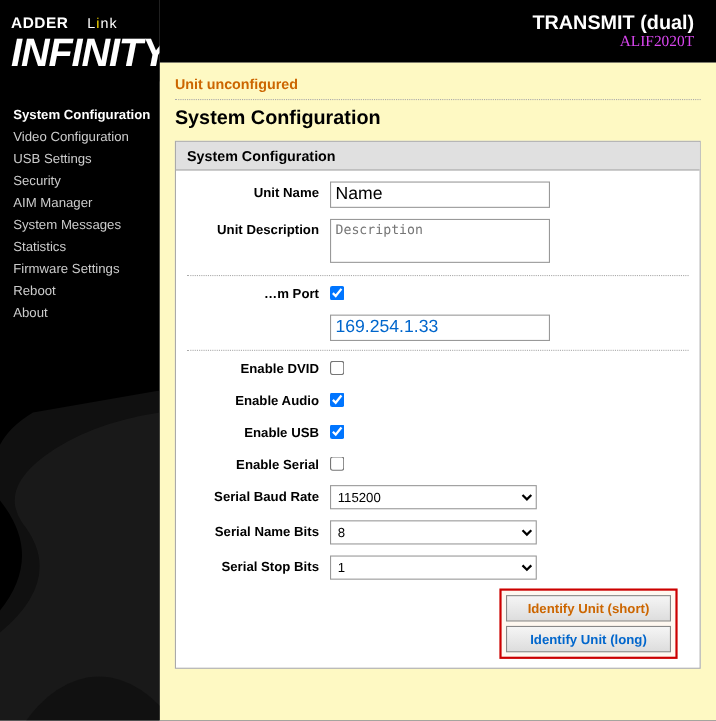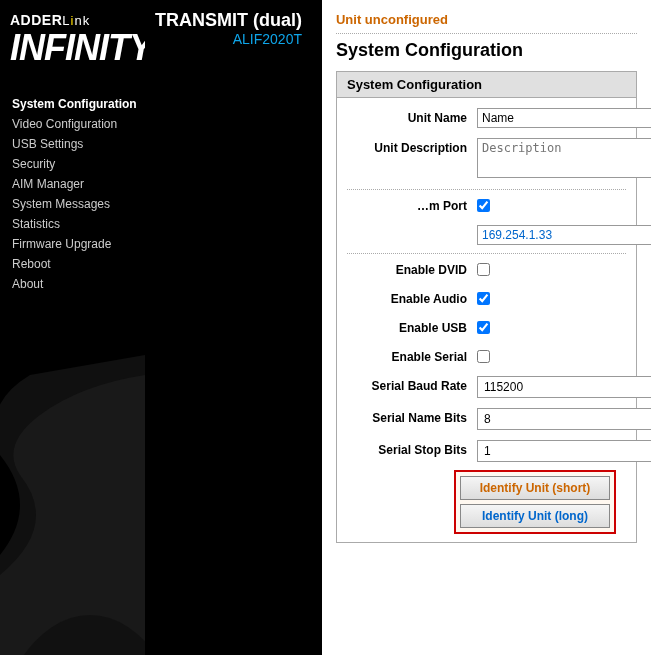--- a/index.html
+++ b/index.html
@@ -69,45 +69,46 @@
     .sidebar nav a.active {
       color: #fff;
       font-weight: bold;
     }
 
     
     .main-content {
       flex: 1;
       background: #e8e8e8;
       display: flex;
-      flex-direction: row;
+      flex-direction: column;
       overflow: hidden;
     }
 
     .main-header {
       background: #000;
       color: #fff;
       text-align: right;
       padding: 10px 20px 10px 10px;
     }
 
     .main-header .device-name {
       font-size: 18px;
       font-weight: bold;
       color: #fff;
     }
 
     .main-header .device-model {
       font-size: 14px;
-      color: #0ea5e9;
+      color: #d946ef;
+      font-family: Liberation Serif, serif;
     }
 
     .content-area {
       flex: 1;
-      background: #ffffff;
+      background: #fef9c3;
       padding: 12px 14px;
       overflow-y: auto;
     }
 
     .unit-unconfigured {
       color: #cc6600;
       font-size: 13px;
       font-weight: bold;
       border-bottom: 1px dotted #aaa;
       padding-bottom: 6px;
@@ -159,49 +160,49 @@
     }
 
     .form-control-wrap {
       flex: 1;
     }
 
     .form-input {
       width: 200px;
       border: 1px solid #999;
       padding: 2px 4px;
-      font-size: 12px;
+      font-size: 16px;
       background: #fff;
     }
 
     .form-textarea {
       width: 200px;
       height: 40px;
       border: 1px solid #999;
       padding: 2px 4px;
       font-size: 12px;
       background: #fff;
       resize: none;
     }
 
     .form-ip-input {
       width: 200px;
       border: 1px solid #999;
       padding: 2px 4px;
-      font-size: 12px;
+      font-size: 16px;
       color: #0066cc;
       background: #fff;
     }
 
     .form-checkbox {
       margin-top: 3px;
     }
 
     .form-select {
-      width: 204px;
+      width: 188px;
       border: 1px solid #999;
       padding: 2px 2px;
       font-size: 12px;
       background: #fff;
       -webkit-appearance: auto;
     }
 
     .identify-buttons {
       display: flex;
       flex-direction: column;
@@ -239,21 +240,21 @@
     .divider-line {
       border: none;
       border-top: 1px dotted #aaa;
       margin: 4px 0;
     }
 
     
     .logo-top {
       display: flex;
       align-items: baseline;
-      gap: 0;
+      gap: 17px;
     }
 
     .logo-bold {
       font-weight: 900;
       color: #fff;
       font-size: 14px;
       letter-spacing: 0.5px;
     }
 
     .logo-link {
@@ -286,21 +287,21 @@
   </div>
 
   <nav>
     <a class="active">System Configuration</a>
     <a>Video Configuration</a>
     <a>USB Settings</a>
     <a>Security</a>
     <a>AIM Manager</a>
     <a>System Messages</a>
     <a>Statistics</a>
-    <a>Firmware Upgrade</a>
+    <a>Firmware Settings</a>
     <a>Reboot</a>
     <a>About</a>
   </nav>
 
   <svg class="sidebar-wave" viewBox="0 0 145 300" xmlns="http://www.w3.org/2000/svg">
     <path d="M0,300 L0,200 Q40,150 0,100 Q-20,50 30,20 L145,0 L145,300 Z" fill="#1a1a1a" opacity="0.6"></path>
     <path d="M0,300 L0,220 Q60,170 20,120 Q0,90 40,60 Q80,30 145,20 L145,300 Z" fill="#222" opacity="0.5"></path>
     <ellipse cx="90" cy="420" rx="100" ry="160" fill="#111" opacity="0.9"></ellipse>
   </svg>
 </div>

